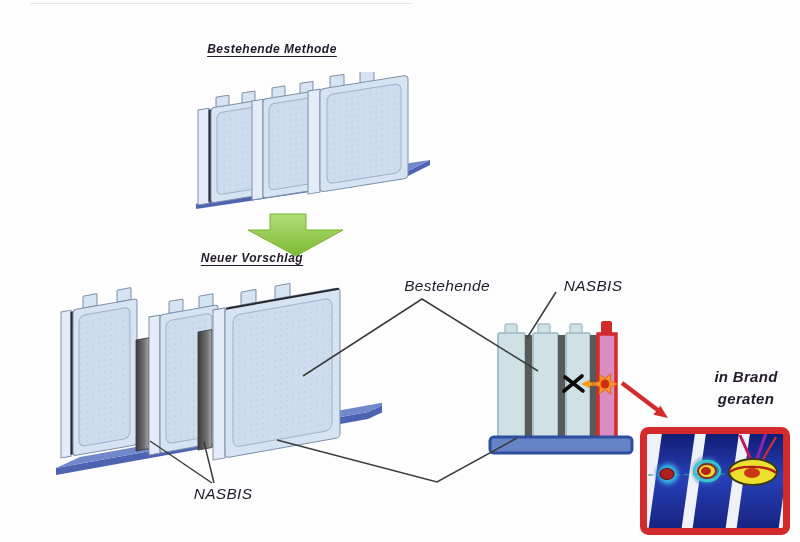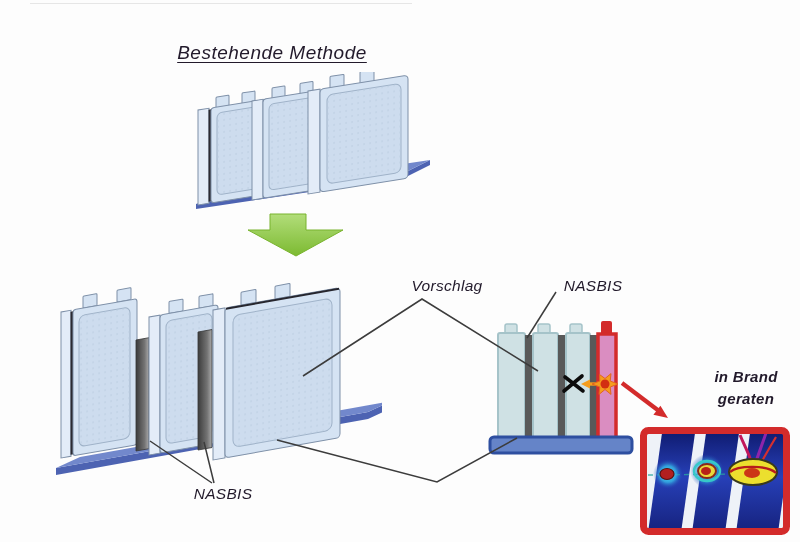--- a/index.html
+++ b/index.html
@@ -1,21 +1,21 @@
 <!DOCTYPE html>
 <html style="--page-bg: #fdfdfd; --text: #221a2b; --leader-line: #3c3c3c; --cell-fill: #d5e3f3; --cell-side: #e3ecf8; --cell-inner: #cddcee; --cell-border: #7e90a8; --cell-dark-edge: #2b2b33; --plate-top: #7288cc; --plate-side: #4d63b2; --arrow-green-edge: #79b32e; --scheme-cell-fill: #cfe1e4; --scheme-cell-border: #a5c3c9; --separator: #595959; --fire-cell-fill: #da8dc1; --alert-red: #d32b2b; --scheme-plate-fill: #6584c8; --scheme-plate-border: #2e4fa0; --flame-orange: #f59d1d; --flame-core: #d22f12; --x-mark-color: #0c0c0c;"><head>
 <meta charset="utf-8">
 <style>
   html,body{margin:0;padding:0;}
   body{background:#fdfdfd;font-family:"Liberation Sans",sans-serif;}
   #canvas{position:relative;width:800px;height:542px;overflow:hidden;background:var(--page-bg,#fdfdfd);}
   .abs{position:absolute;}
   .lbl{position:absolute;font-style:italic;color:var(--text,#221a2b);text-align:center;
        font-family:"Liberation Sans",sans-serif;letter-spacing:.3px;white-space:nowrap;}
-  .title{font-size:19px;text-decoration:underline;text-underline-offset:3px;letter-spacing:.5px;}
+  .title{font-size:12px;text-decoration:underline;text-underline-offset:3px;letter-spacing:.5px;font-weight:bold;}
   .callout{font-size:15.5px;}
   .fire-caption{font-size:15px;font-weight:bold;line-height:1.45;text-align:center;}
   .hairline{position:absolute;background:#e6e6e6;}
   svg{display:block;}
 </style>
 </head>
 <body>
 
 <div id="canvas">
 
@@ -46,20 +46,21 @@
       <clipPath id="insetClip">
           <rect x="6" y="6" width="138" height="96" rx="3"></rect>
         </clipPath>
     </defs>
   </svg>
 
   <div class="hairline" style="left:30px;top:3px;width:382px;height:1px;"></div>
 
   <div class="lbl title" style="left:166px;top:42px;width:212px;">Bestehende Methode</div>
 
+  <div class="lbl title" style="left:180px;top:251px;width:144px;">Neuer Vorschlag</div>
 
   <svg class="abs" style="left:190px;top:72px;" width="246" height="142" viewBox="0 0 246 142">
 
     <path d="M6,132 L214,101 L240,88 L240,93 L214,106 L6,137 Z" style="fill:var(--plate-side)"></path>
     <path d="M6,132 L214,101 L240,88 L32,119 Z" style="fill:var(--plate-top)"></path>
 
     <g transform="translate(8,38) skewY(-9)">
       <rect x="18" y="-10" width="13" height="11" rx="1" style="fill:var(--cell-fill);stroke:var(--cell-border)" stroke-width="1"></rect>
       <rect x="44" y="-10" width="13" height="11" rx="1" style="fill:var(--cell-fill);stroke:var(--cell-border)" stroke-width="1"></rect>
       <rect x="0" y="0" width="11" height="95" style="fill:var(--cell-side);stroke:var(--cell-border)" stroke-width="1"></rect>
@@ -195,21 +196,21 @@
         <path d="M126,6 C122,18 118,28 115,38" stroke="#8e24aa" stroke-width="3" fill="none"></path>
         <path d="M136,10 C130,20 124,30 120,38" stroke="#d32f2f" stroke-width="2.2" fill="none"></path>
         <ellipse cx="113" cy="45" rx="24" ry="13" fill="#ecdf2e" stroke="#3a3a1a" stroke-width="2"></ellipse>
         <path d="M90,45 C98,38 128,38 136,46" stroke="#b71c1c" stroke-width="2.4" fill="none"></path>
         <ellipse cx="112" cy="46" rx="8" ry="5" fill="#cc3616"></ellipse>
       </g>
     </g>
     <rect x="3.5" y="3.5" width="143" height="101" rx="5" fill="none" style="stroke:var(--alert-red)" stroke-width="7"></rect>
   </svg>
 
-  <div class="lbl callout" style="left:397px;top:277px;width:100px;">Vorschlag</div>
+  <div class="lbl callout" style="left:397px;top:277px;width:100px;">Bestehende</div>
 
   <div class="lbl callout" style="left:548px;top:277px;width:90px;">NASBIS</div>
 
   <div class="lbl callout" style="left:178px;top:485px;width:90px;">NASBIS</div>
 
 
   <div class="lbl fire-caption" style="left:700px;top:366px;width:92px;">
     <span>in Brand</span><br>
     <span>geraten</span>
   </div>

